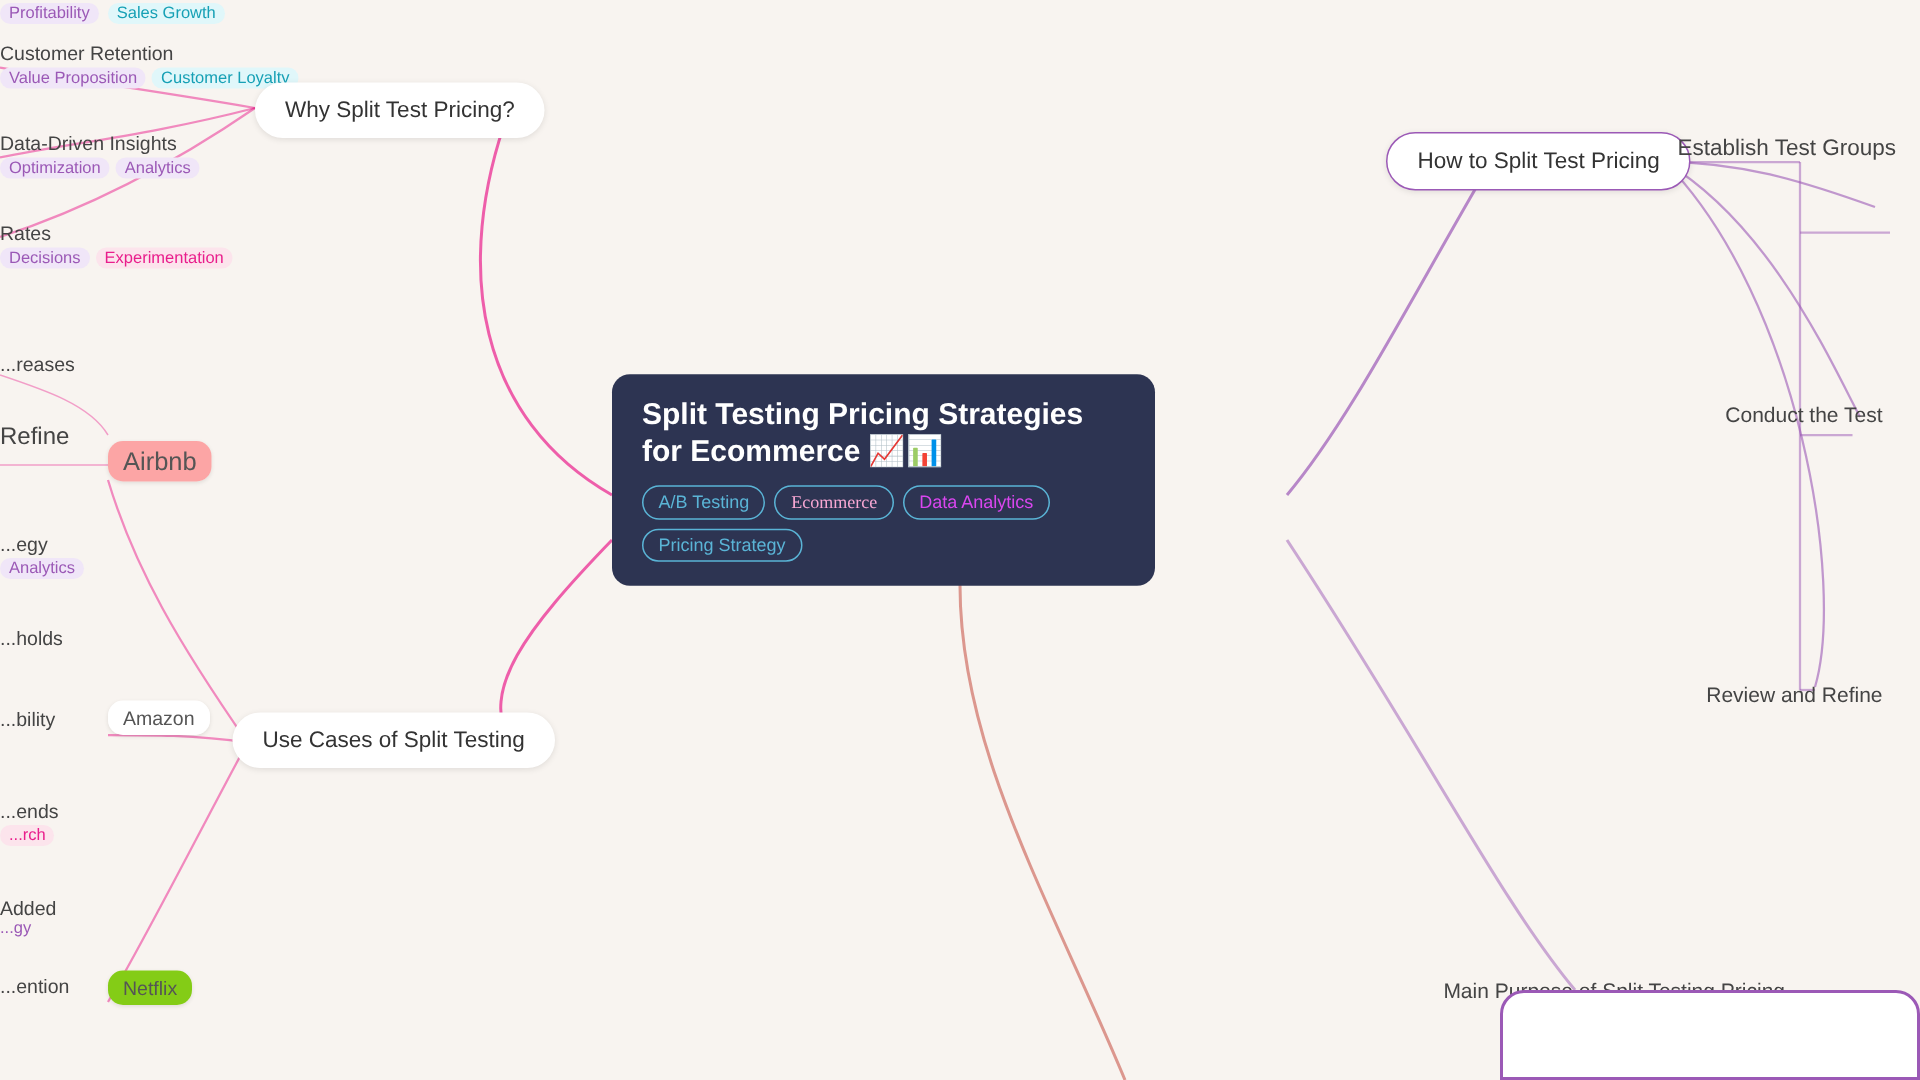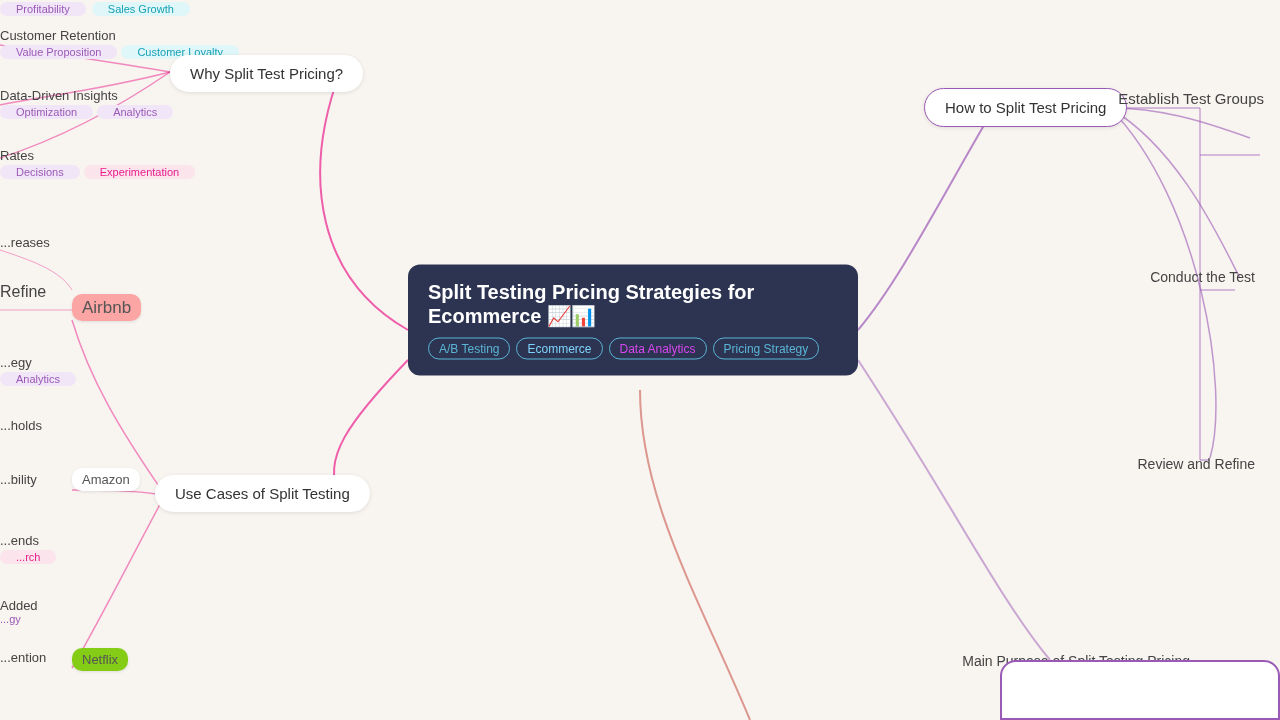--- a/index.html
+++ b/index.html
@@ -33,21 +33,21 @@
       z-index: 2;
       cursor: pointer;
     }
 
     
     .central-node {
       background: #2d3452;
       color: white;
       border-radius: 12px;
       padding: 16px 20px;
-      width: 450px;
+      width: 362px;
       left: 408px;
       top: 320px;
       transform: translateY(-50%);
     }
 
     .central-node .title {
       font-size: 20px;
       font-weight: 600;
       margin-bottom: 10px;
     }
@@ -59,21 +59,21 @@
     }
 
     .tag {
       padding: 3px 10px;
       border-radius: 12px;
       font-size: 12px;
       border: 1px solid;
     }
 
     .tag-ab { color: #5ab4d6; border-color: #5ab4d6; }
-    .tag-ecom { color: #7dd3fc; border-color: #5ab4d6; }
+    .tag-ecom { color: #f9a8d4; border-color: #5ab4d6; font-family: Liberation Serif, serif; }
     .tag-data { color: #d946ef; border-color: #5ab4d6; }
     .tag-pricing { color: #5ab4d6; border-color: #5ab4d6; }
 
     
     .branch-node {
       background: white;
       border-radius: 20px;
       padding: 10px 20px;
       font-size: 15px;
       color: #333;
@@ -104,21 +104,21 @@
     .left-item {
       position: absolute;
       z-index: 2;
       font-size: 13px;
       color: #444;
     }
 
     
     .sub-tag {
       font-size: 11px;
-      padding: 1px 16px;
+      padding: 1px 6px;
       border-radius: 8px;
     }
     .sub-tag-purple { color: #9b59b6; background: #f0e6f8; }
     .sub-tag-cyan { color: #16a0b5; background: #e0f7fa; }
     .sub-tag-pink { color: #e91e8c; background: #fce4ec; }
 
     
     .item-customer-retention { left: 0; top: 28px; }
     .item-data-driven { left: 0; top: 88px; }
     .item-risk { left: 0; top: 148px; }

